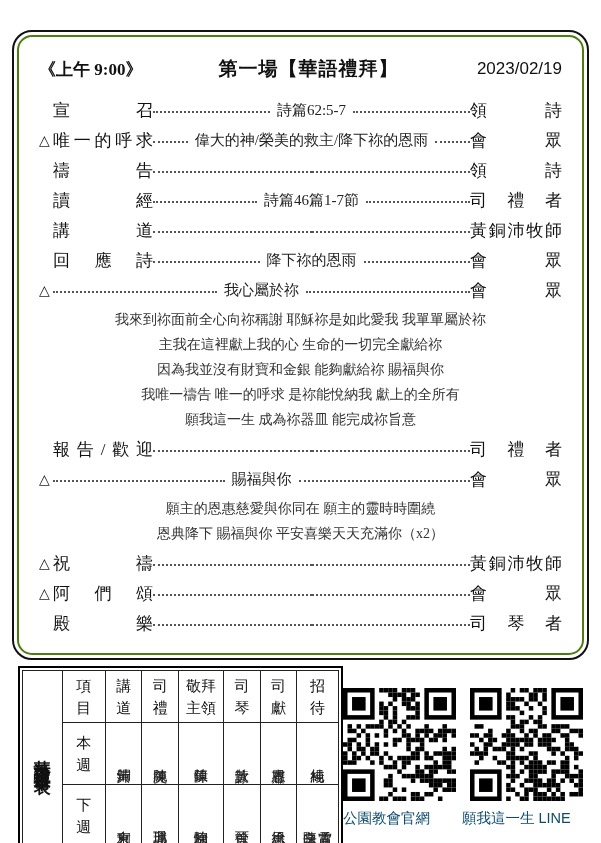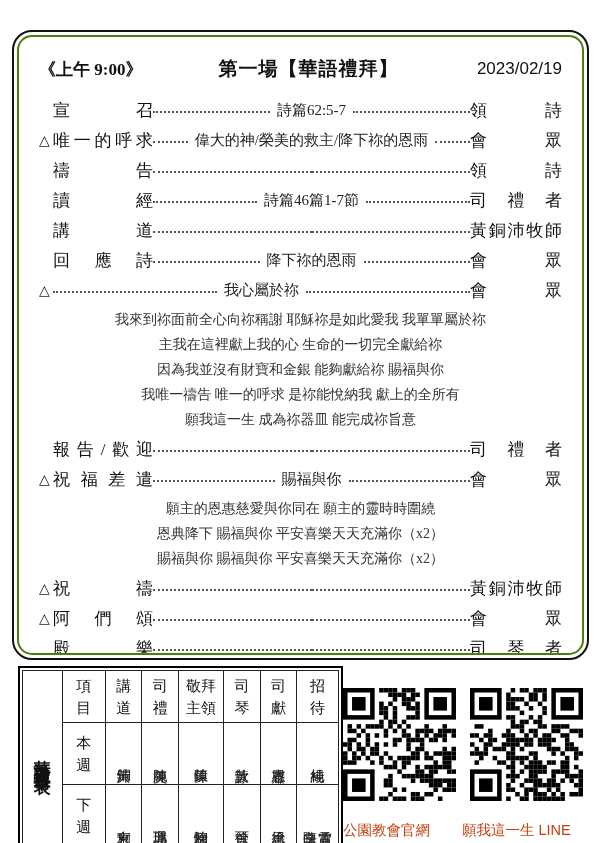--- a/index.html
+++ b/index.html
@@ -43,22 +43,22 @@
   td.colhead { font-size:15px; line-height:22px; height:52px; color:#111; }
   td.rowhead { width:44px; font-size:15px; line-height:22px; height:62px; }
   td.name { height:62px; font-size:14px; color:#222; }
   td.name span { writing-mode:vertical-rl; text-orientation:upright;
     line-height:15px; letter-spacing:0; white-space:pre-line; }
   td.c-item{width:44px} td.c-n{width:37px} td.c-wide{width:46px} td.c-last{width:42px}
 
   .qr-group { display:flex; flex-direction:column; margin-top:22px; }
   .qr-row { display:flex; gap:14px; }
   .qr { width:113px; height:113px; }
-  .qr-labels { display:flex; gap:2px; margin-top:20px;
-    font-family:"Liberation Sans","DejaVu Sans",sans-serif; font-size:14.5px; color:#c2410c; }
+  .qr-labels { display:flex; gap:2px; margin-top:8px;
+    font-family:"Liberation Sans","DejaVu Sans",sans-serif; font-size:14.5px; color:#0c4a6e; }
   .qr-labels span { width:117px; white-space:nowrap; }
 </style>
 </head>
 <body>
 
 <div class="box">
   <div class="box-inner">
 
     <div class="hdr">
       <span class="time">《上午 9:00》</span>
@@ -141,31 +141,29 @@
         <span class="marker"></span>
         <span class="item">報告/歡迎</span>
         <span class="lead"></span>
 
         <span class="lead"></span>
         <span class="role">司禮者</span>
       </div>
 
       <div class="prow">
         <span class="marker">△</span>
-        <span class="item">祝福差遣</span>
         <span class="lead"></span>
         <span class="center">賜福與你</span>
         <span class="lead"></span>
         <span class="role">會眾</span>
       </div>
 
       <div class="hymn-block">
         <div class="hymn">願主的恩惠慈愛與你同在 願主的靈時時圍繞</div>
         <div class="hymn">恩典降下 賜福與你 平安喜樂天天充滿你（x2）</div>
-        <div class="hymn">賜福與你 賜福與你 平安喜樂天天充滿你（x2）</div>
       </div>
 
       <div class="prow">
         <span class="marker">△</span>
         <span class="item">祝禱</span>
         <span class="lead"></span>
 
         <span class="lead"></span>
         <span class="role">黃銅沛牧師</span>
       </div>

